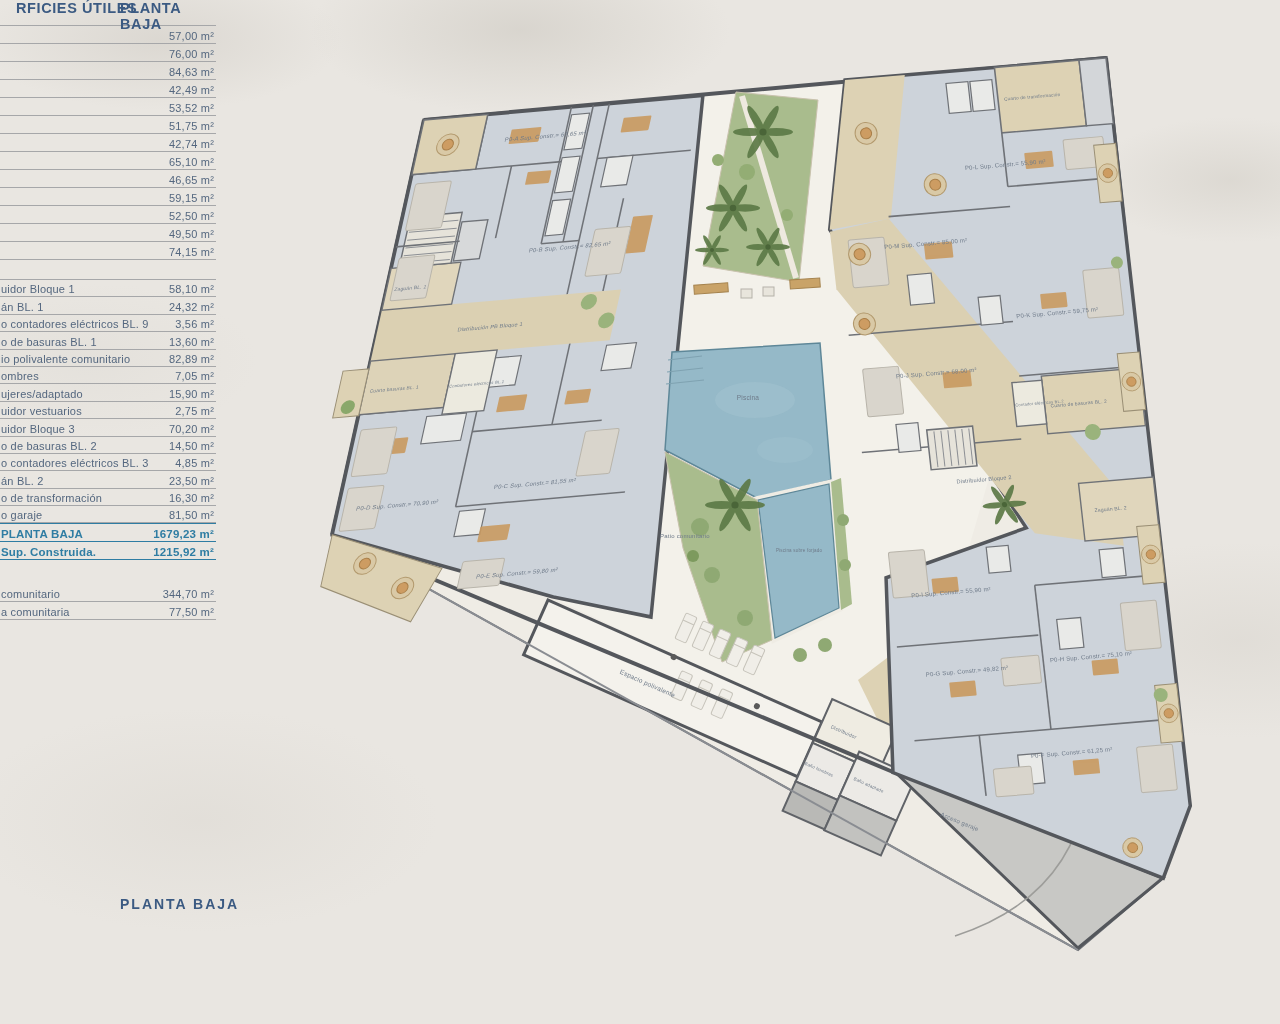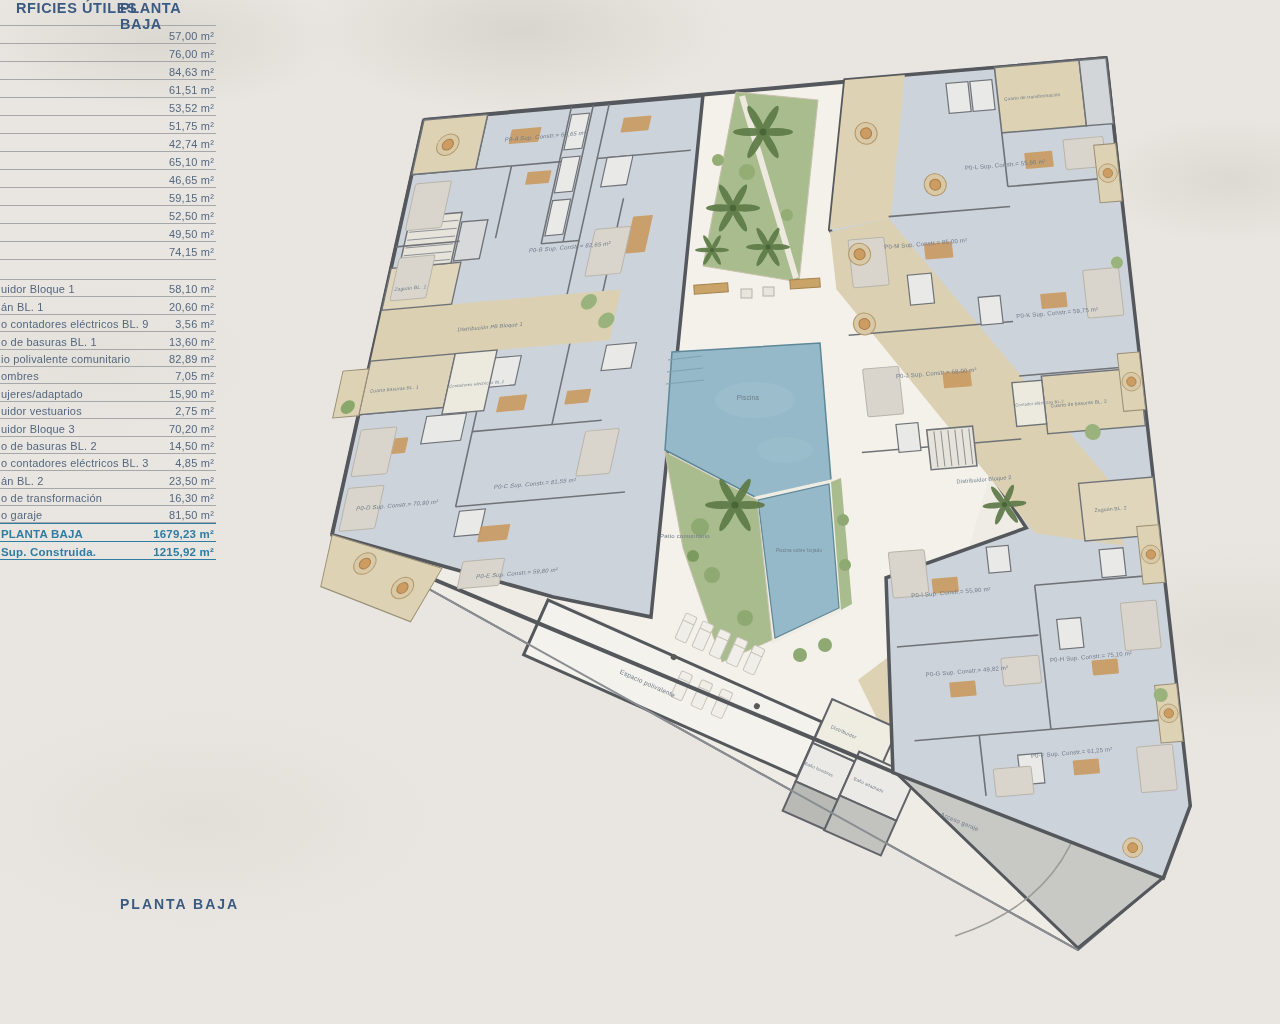--- a/index.html
+++ b/index.html
@@ -51,21 +51,21 @@
       <div class="row">
           <span class="v">57,00 m²</span>
         </div>
       <div class="row">
           <span class="v">76,00 m²</span>
         </div>
       <div class="row">
           <span class="v">84,63 m²</span>
         </div>
       <div class="row">
-          <span class="v">61,51 m²</span>
+          <span class="v">42,49 m²</span>
         </div>
       <div class="row">
           <span class="v">53,52 m²</span>
         </div>
       <div class="row">
           <span class="v">51,75 m²</span>
         </div>
       <div class="row">
           <span class="v">42,74 m²</span>
         </div>
@@ -89,21 +89,21 @@
         </div>
     </div>
 
     <div class="sec sec2">
       <div class="row">
           <span>uidor Bloque 1</span>
           <span class="v">58,10 m²</span>
         </div>
       <div class="row">
           <span>án BL. 1</span>
-          <span class="v">20,60 m²</span>
+          <span class="v">24,32 m²</span>
         </div>
       <div class="row">
           <span>o contadores eléctricos BL. 9</span>
           <span class="v">3,56 m²</span>
         </div>
       <div class="row">
           <span>o de basuras BL. 1</span>
           <span class="v">13,60 m²</span>
         </div>
       <div class="row">
@@ -152,20 +152,30 @@
       <div class="row">
           <span>PLANTA BAJA</span>
           <span class="v">1679,23 m²</span>
         </div>
       <div class="row">
           <span>Sup. Construida.</span>
           <span class="v">1215,92 m²</span>
         </div>
     </div>
 
+    <div class="sec sec3">
+      <div class="row">
+          <span>comunitario</span>
+          <span class="v">344,70 m²</span>
+        </div>
+      <div class="row">
+          <span>a comunitaria</span>
+          <span class="v">77,50 m²</span>
+        </div>
+    </div>
   </div>
 
   <div class="footer-title">PLANTA BAJA</div>
 
   <svg id="plan" width="1280" height="1024" viewBox="0 0 1280 1024">
     <defs>
       <g id="palm">
         <g fill="#5d7a47" opacity="0.92">
           <ellipse cx="9" cy="0" rx="11" ry="2.7" transform="rotate(0)"></ellipse>
           <ellipse cx="9" cy="0" rx="11" ry="2.7" transform="rotate(60)"></ellipse>

